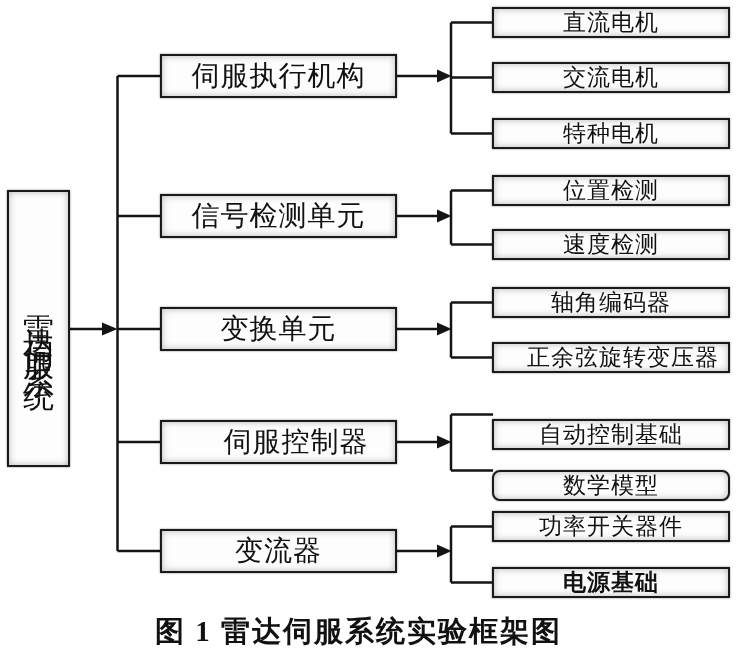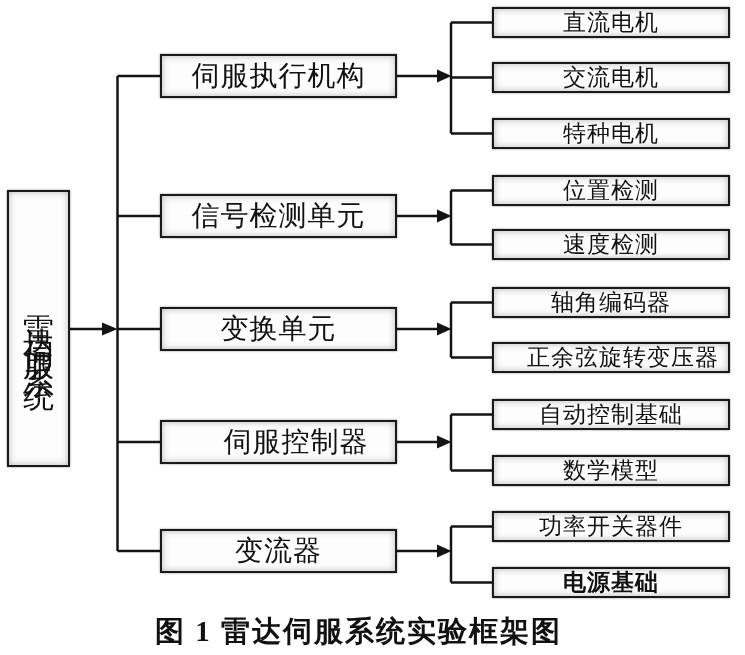--- a/index.html
+++ b/index.html
@@ -76,22 +76,22 @@
   .b3 { top: 420px; padding-left: 35px; }
   .b4 { top: 529px; font-family: Liberation Mono, monospace; }
   
   .l0  { top: 7px; }
   .l1  { top: 62px; }
   .l2  { top: 118px; }
   .l3  { top: 175px; }
   .l4  { top: 229px; }
   .l5  { top: 287px; }
   .l6  { top: 342px; padding-left: 24px; }
-  .l7  { top: 399px; }
-  .l8  { top: 455px; }
+  .l7  { top: 419px; }
+  .l8  { top: 470px; border-radius: 8px; }
   .l9  { top: 511px; }
   .l10 { top: 567px; font-weight: bold; }
 </style>
 </head>
 <body>
 
 <div class="stage">
 
   <svg width="745" height="655" viewBox="0 0 745 655">
     <g stroke="#141414" stroke-width="2.5" fill="none">

